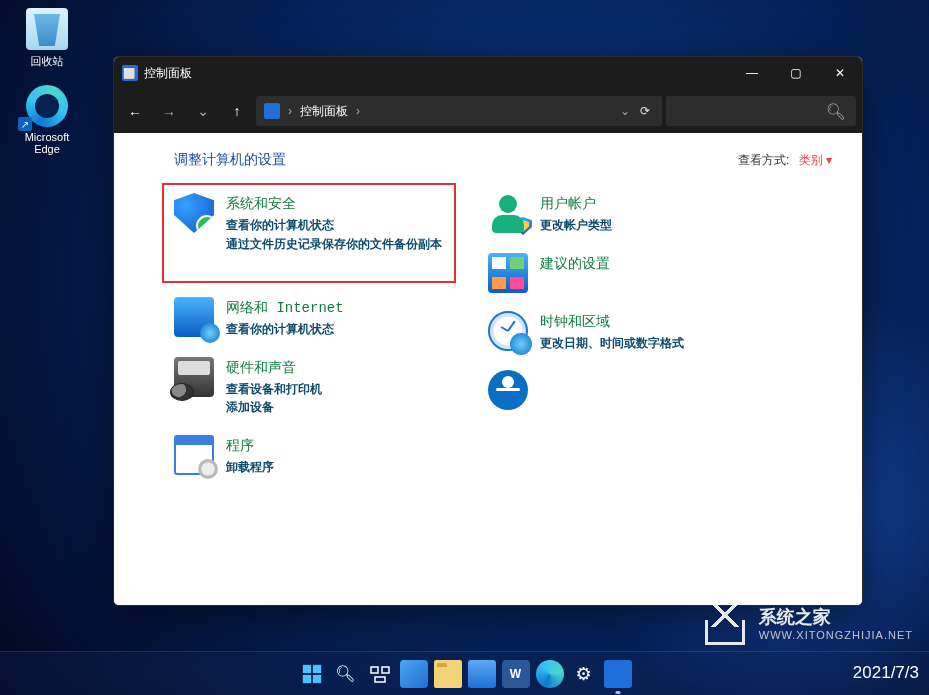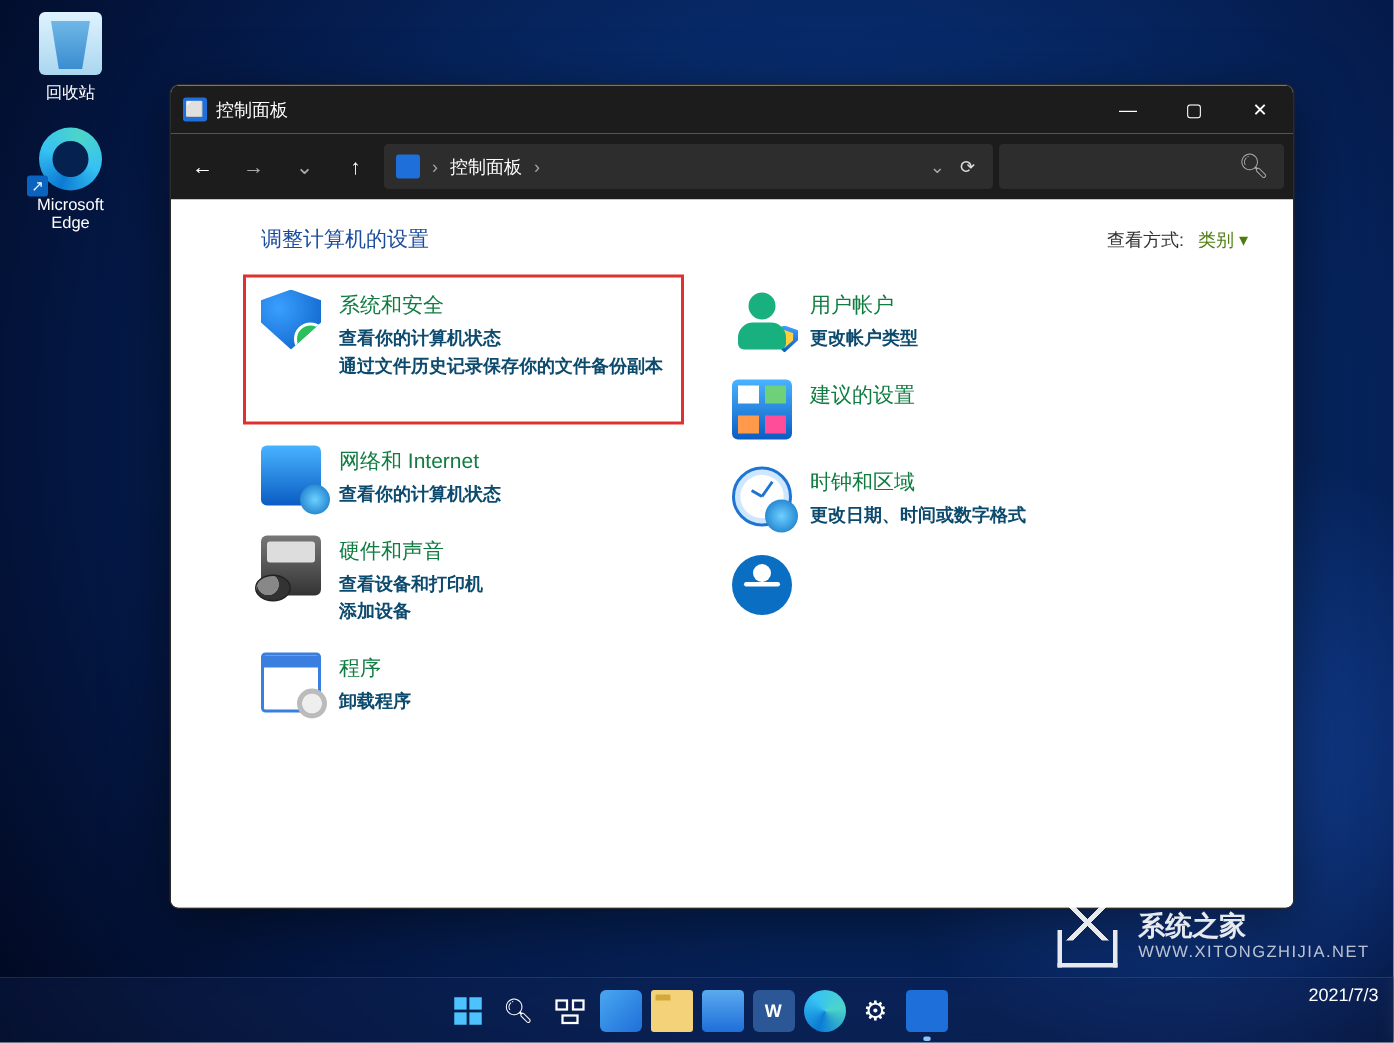--- a/index.html
+++ b/index.html
@@ -25,27 +25,27 @@
 .addr-box { flex: 1; height: 30px; background: #2d2d2d; border-radius: 3px; display: flex; align-items: center; padding: 0 8px; color: #fff; font-size: 12px; gap: 6px; }
 .addr-box .sm-icon { width: 16px; height: 16px; background: #1e6fd9; border-radius: 2px; }
 .addr-box .chev { color: #aaa; margin: 0 2px; }
 .addr-box .drop { margin-left: auto; color: #aaa; }
 .addr-box .refresh { color: #ddd; margin: 0 4px; }
 .search-box { width: 190px; height: 30px; background: #2d2d2d; border-radius: 3px; color: #aaa; display: flex; align-items: center; padding: 0 10px; justify-content: flex-end; }
 .content { flex: 1; background: #fff; padding: 18px 30px 4px 60px; position: relative; overflow: auto; }
 .content-header { display: flex; align-items: center; color: #1a4b9c; font-size: 14px; margin-bottom: 24px; }
 .content-header .title { color: #1a4b9c; }
 .view-mode { margin-left: auto; font-size: 12px; color: #333; }
-.view-mode .val { color: #4d7c0f; margin-left: 6px; cursor: pointer; }
+.view-mode .val { color: #ef4444; margin-left: 6px; cursor: pointer; }
 .cols { display: flex; gap: 44px; }
 .col { width: 270px; }
 .cat { display: flex; gap: 12px; margin-bottom: 18px; }
 .cat .caticon { width: 40px; height: 40px; flex-shrink: 0; position: relative; }
 .cat .txt { padding-top: 2px; }
-.cat .name { color: #107c41; font-size: 14px; margin-bottom: 3px; cursor: pointer; }
+.cat .name { color: #107c41; font-size: 14px; margin-bottom: 3px; cursor: pointer; font-family: Liberation Mono, monospace; }
 .cat .lnk { color: #0c4a6e; font-size: 12px; line-height: 1.55; cursor: pointer; display: block; font-weight: bold; }
 .highlight { border: 2px solid #e03030; padding: 8px 10px 10px 10px; margin: -10px -12px 14px -12px; }
 
 .ic-shield { background: radial-gradient(circle at 30% 30%,#39a0ff,#0a5cc2); clip-path: polygon(50% 0,100% 18%,100% 55%,50% 100%,0 55%,0 18%); }
 .ic-shield::after { content: ""; position: absolute; right: -4px; bottom: -4px; width: 18px; height: 18px; background: #2bbf5b; border-radius: 50%; border: 2px solid #fff; }
 .ic-net { background: linear-gradient(#49b3ff,#0a5cc2); border-radius: 4px; }
 .ic-net::after { content: ""; position: absolute; right: -6px; bottom: -6px; width: 20px; height: 20px; background: radial-gradient(circle,#6fd0ff,#0a6ec2); border-radius: 50%; }
 .ic-hw { background: linear-gradient(#777,#333); border-radius: 4px; }
 .ic-hw::before { content: ""; position: absolute; top: 4px; left: 4px; right: 4px; height: 14px; background: #ddd; border-radius: 2px; }
 .ic-hw::after { content: ""; position: absolute; left: -4px; bottom: -4px; width: 22px; height: 16px; background: radial-gradient(circle at 35% 35%,#888 40%,#333 42%); border-radius: 50%; border: 1px solid #222; }
@@ -77,21 +77,21 @@
 .tb-task { color: #fff; }
 .tb-widgets { background: linear-gradient(135deg,#4aa7f0,#1e6fd9); border-radius: 4px; }
 .tb-explorer { background: #f3d27a; border-radius: 2px; }
 .tb-explorer::before { content: ""; position: absolute; top: 3px; left: 3px; width: 10px; height: 4px; background: #d4a93a; border-radius: 1px 1px 0 0; }
 .tb-store { background: linear-gradient(#5aaaf0,#1e6fd9); border-radius: 3px; }
 .tb-word { background: #2b5797; color: #fff; font-weight: bold; font-size: 12px; }
 .tb-edge { border-radius: 50%; background: conic-gradient(from 200deg,#0b7bd5,#36c2f3,#4cd5c9,#0b7bd5); }
 .tb-settings { color: #fff; font-size: 18px; }
 .tb-cp { background: #1e6fd9; border-radius: 3px; }
 .tb-cp .dot { position: absolute; bottom: -6px; left: 50%; transform: translateX(-50%); width: 5px; height: 3px; background: #8fc3ff; border-radius: 2px; }
-.tray { position: absolute; right: 10px; bottom: 10px; height: 44px; display: flex; align-items: center; color: #fff; font-size: 12px; }
+.tray { position: absolute; right: 10px; bottom: 0; height: 44px; display: flex; align-items: center; color: #fff; font-size: 17px; }
 .watermark { position: absolute; right: 16px; bottom: 50px; color: #fff; display: flex; align-items: center; gap: 8px; opacity: .9; }
 .watermark .house { width: 52px; height: 44px; position: relative; }
 .watermark .house::before { content: ""; position: absolute; bottom: 0; left: 6px; right: 6px; height: 22px; border: 3px solid #fff; border-top: none; }
 .watermark .house::after { content: ""; position: absolute; top: 0; left: 0; right: 0; height: 26px; background: linear-gradient(135deg, transparent 48%, #fff 48% 54%, transparent 54%), linear-gradient(-135deg, transparent 48%, #fff 48% 54%, transparent 54%); }
 .watermark .txt { font-size: 18px; font-weight: bold; }
 .watermark .sub { font-size: 11px; display: block; letter-spacing: 1px; opacity: .8; }
 </style>
 </head>
 <body>
 

